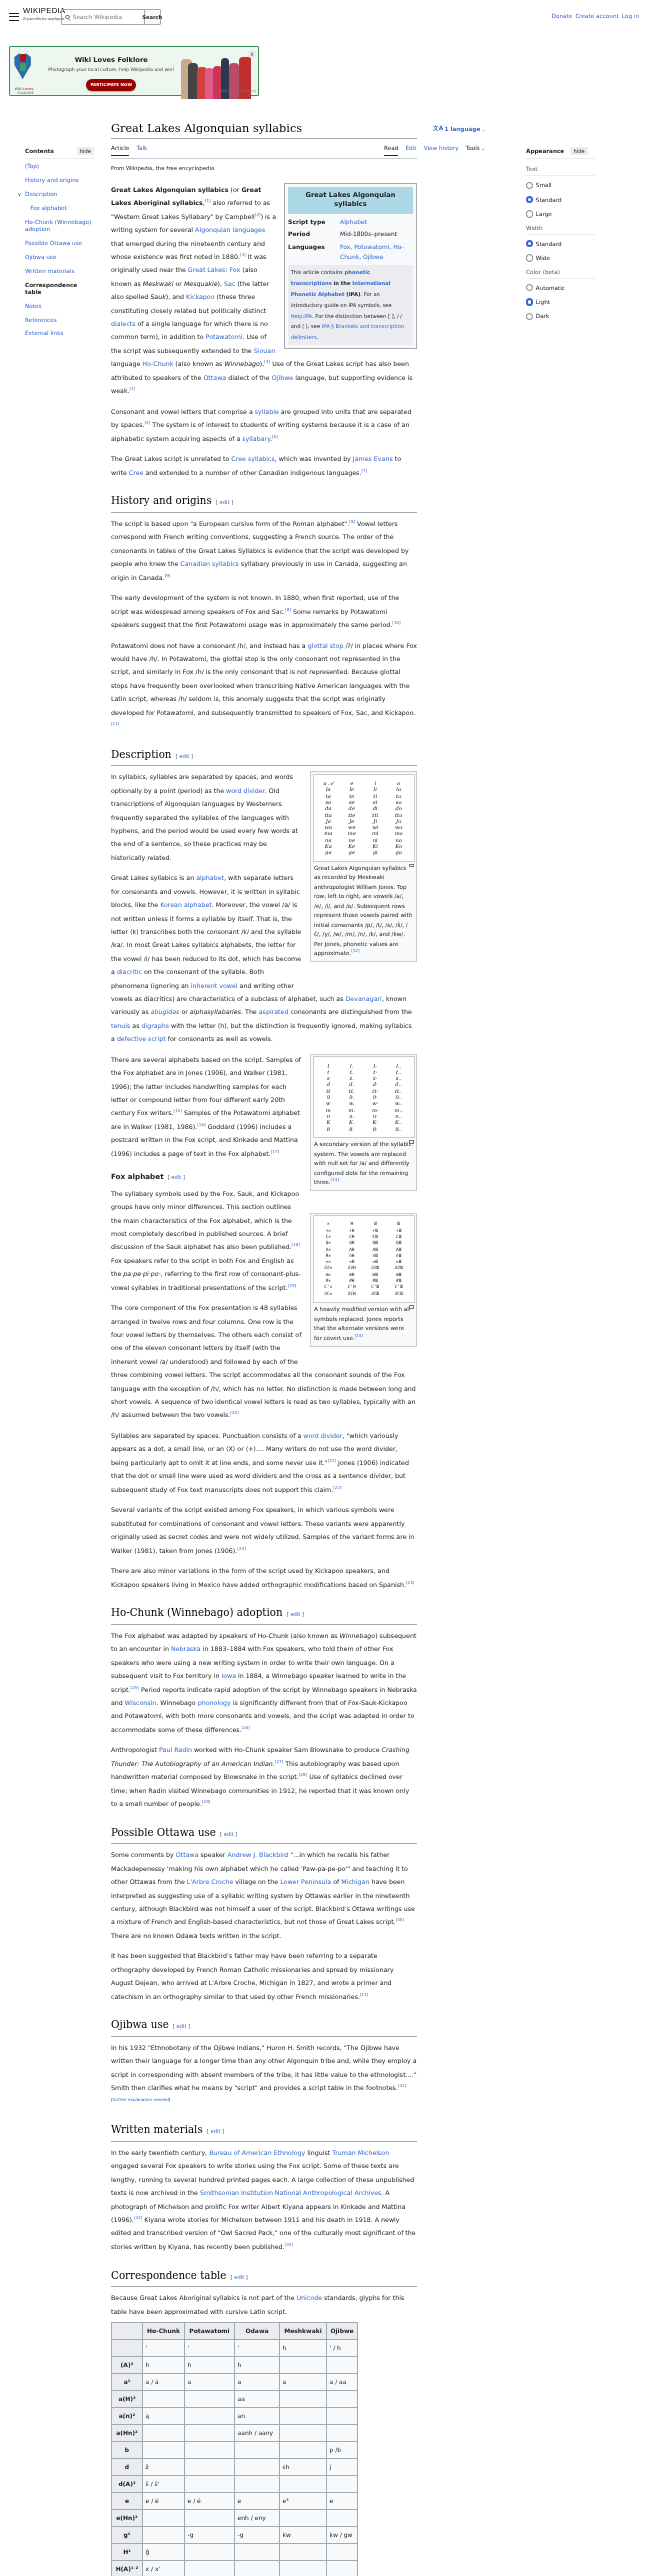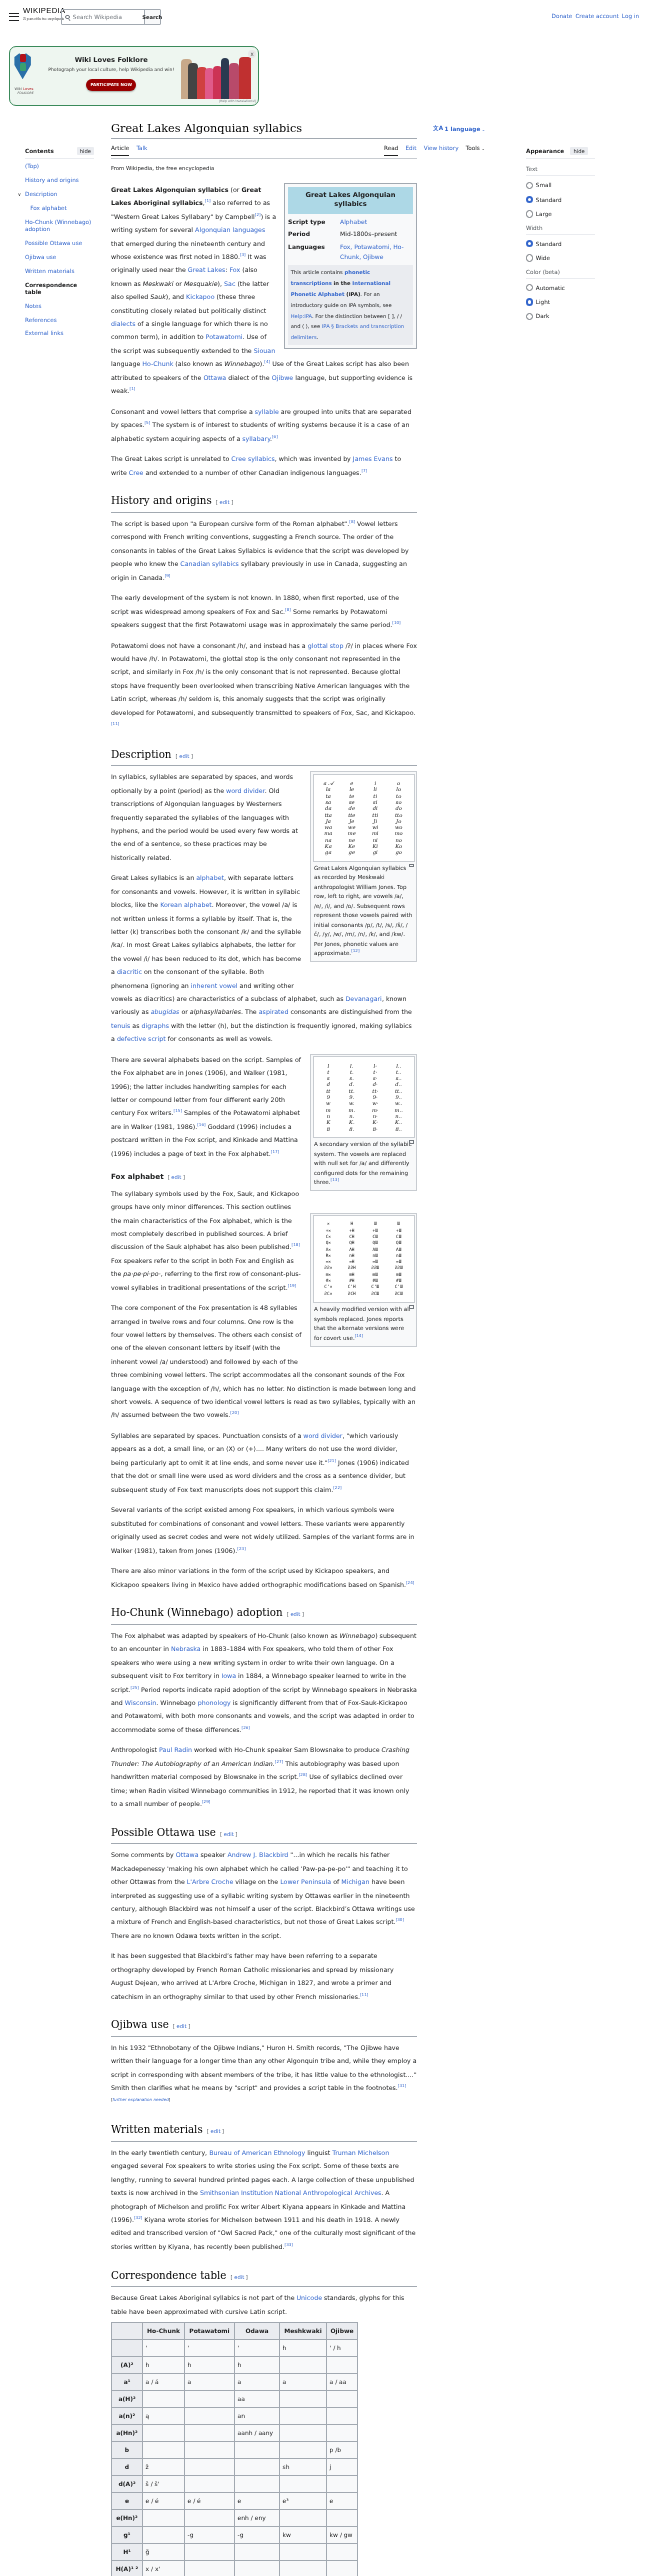--- a/index.html
+++ b/index.html
@@ -14,21 +14,21 @@
 .logo .wm{font-family:Liberation Sans, sans-serif;font-size:7.7px;letter-spacing:0.3px;color:#000;display:flex;align-items:center}
 .logo .wm .puz{display:inline-block;width:4.6px;height:6.2px;background:#3366cc;margin-left:0.5px;border-radius:1px}
 .logo .tag{font-family:"Liberation Serif",serif;font-size:3.1px;color:#202122;margin-top:1.5px;white-space:nowrap}
 .search{position:absolute;left:61px;top:8.8px;width:100px;height:16.5px;border:0.5px solid #a2a9b1;border-radius:1px;display:flex}
 .search .box{flex:1;display:flex;align-items:center;padding-left:3.1px;color:#72777d;font-size:5.7px}
 .search .box .mag{width:4.6px;height:4.6px;border:0.8px solid #72777d;border-radius:50%;margin-right:3.1px;position:relative}
 .search .box .mag:after{content:"";position:absolute;width:0.8px;height:2.1px;background:#72777d;left:3.1px;top:3.1px;transform:rotate(-45deg)}
 .search .btn{width:16.5px;border-left:0.5px solid #a2a9b1;background:#f8f9fa;font-weight:bold;font-size:5.2px;display:flex;align-items:center;justify-content:center;color:#202122}
 .usernav{position:absolute;right:23px;top:13.4px;font-size:5.7px;display:flex;gap:3.1px}
 
-.banner{position:absolute;left:9.3px;top:46px;width:250px;height:60px;border:0.5px solid #36c;border-color:#3a8a5a;background:#eef6f0;border-radius:7px;display:flex}
+.banner{position:absolute;left:9.3px;top:46px;width:250px;height:50px;border:0.5px solid #36c;border-color:#3a8a5a;background:#eef6f0;border-radius:1px;display:flex}
 .banner .blogo{width:31px;padding:6.2px 0 0 4.1px}
 .heart{width:16.5px;height:32px;position:relative}
 .heart .p1{position:absolute;left:0;top:0;width:16.5px;height:26px;background:#2a6fa8;clip-path:polygon(0 15%,30% 0,50% 12%,70% 0,100% 15%,100% 45%,50% 100%,0 45%)}
 .heart .p2{position:absolute;left:5.2px;top:1px;width:6.2px;height:8.2px;background:#b3121a;border-radius:1.5px}
 .heart .p3{position:absolute;left:5.7px;top:10.3px;width:6.2px;height:7.2px;background:#3aa070;border-radius:1.5px}
 .blogo .t1{font-size:3.6px;color:#555;margin-top:2.1px}
 .blogo .t1 span{color:#b3121a}
 .blogo .t2{font-size:3.1px;font-style:italic;color:#555;margin-left:3.1px}
 .banner .bmid{flex:1;text-align:center;padding-top:9.3px}
 .banner .btitle{font-size:6.7px;font-weight:bold;color:#202122}

